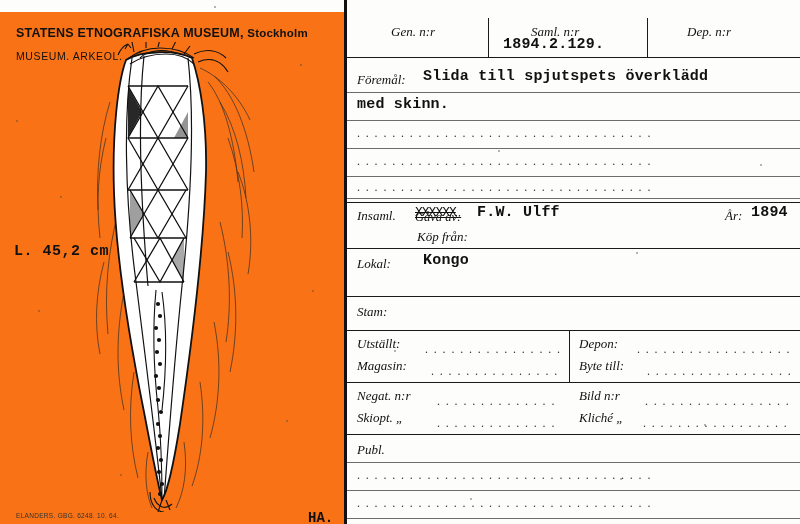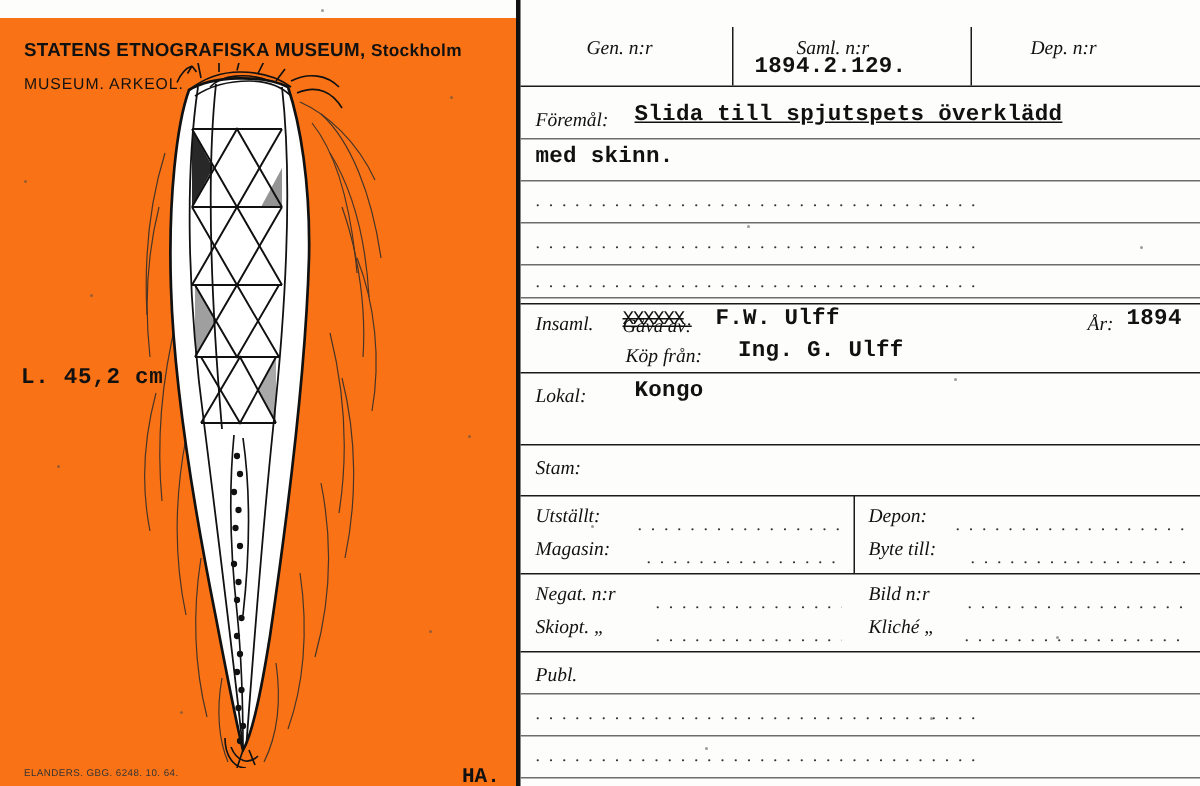--- a/index.html
+++ b/index.html
@@ -321,37 +321,36 @@
     <div class="lbl" style="left:44px; top:8px;">Gen. n:r</div>
     <div class="val" style="left:36px; top:22px;"></div>
 
     <div class="lbl" style="left:184px; top:8px;">Saml. n:r</div>
     <div class="val big" style="left:156px; top:20px;">1894.2.129.</div>
 
     <div class="lbl" style="left:340px; top:8px;">Dep. n:r</div>
     <div class="val" style="left:330px; top:22px;"></div>
 
     <div class="lbl" style="left:10px; top:56px;">Föremål:</div>
-    <div class="val big" style="left:76px; top:52px;text-decoration:underline;">Slida till spjutspets överklädd</div>
+    <div class="val big" style="left:76px; top:52px;">Slida till spjutspets överklädd</div>
     <div class="val big" style="left:10px; top:80px;">med skinn.</div>
 
     <div class="dots" style="left:10px; top:110px; width:436px;">. . . . . . . . . . . . . . . . . . . . . . . . . . . . . . . . . .</div>
     <div class="dots" style="left:10px; top:138px; width:436px;">. . . . . . . . . . . . . . . . . . . . . . . . . . . . . . . . . .</div>
     <div class="dots" style="left:10px; top:164px; width:436px;">. . . . . . . . . . . . . . . . . . . . . . . . . . . . . . . . . .</div>
 
     <div class="lbl" style="left:10px; top:192px;">Insaml.</div>
     <div class="struck" style="left:68px; top:194px; text-decoration: line-through;">Gåva av:</div>
     <div class="xout" style="left:68px; top:189px; text-decoration: line-through;">XXXXXX</div>
     <div class="val big" style="left:130px; top:188px;">F.W. Ulff</div>
 
     <div class="lbl" style="left:378px; top:192px;">År:</div>
     <div class="val big" style="left:404px; top:188px;">1894</div>
 
     <div class="lbl" style="left:70px; top:213px;">Köp från:</div>
-    <div class="val big" style="left:145px; top:209px;">Ing. G. Ulff</div>
 
     <div class="lbl" style="left:10px; top:240px;">Lokal:</div>
     <div class="val big" style="left:76px; top:236px;">Kongo</div>
 
     <div class="lbl" style="left:10px; top:288px;">Stam:</div>
     <div class="val" style="left:76px; top:286px;"></div>
 
     <div class="lbl" style="left:10px; top:320px;">Utställt:</div>
     <div class="dots" style="left:78px; top:326px; width:136px;">. . . . . . . . . . . . . . . . . . . . . . . . . . . . . . . . . .</div>
     <div class="val" style="left:78px; top:318px;"></div>

